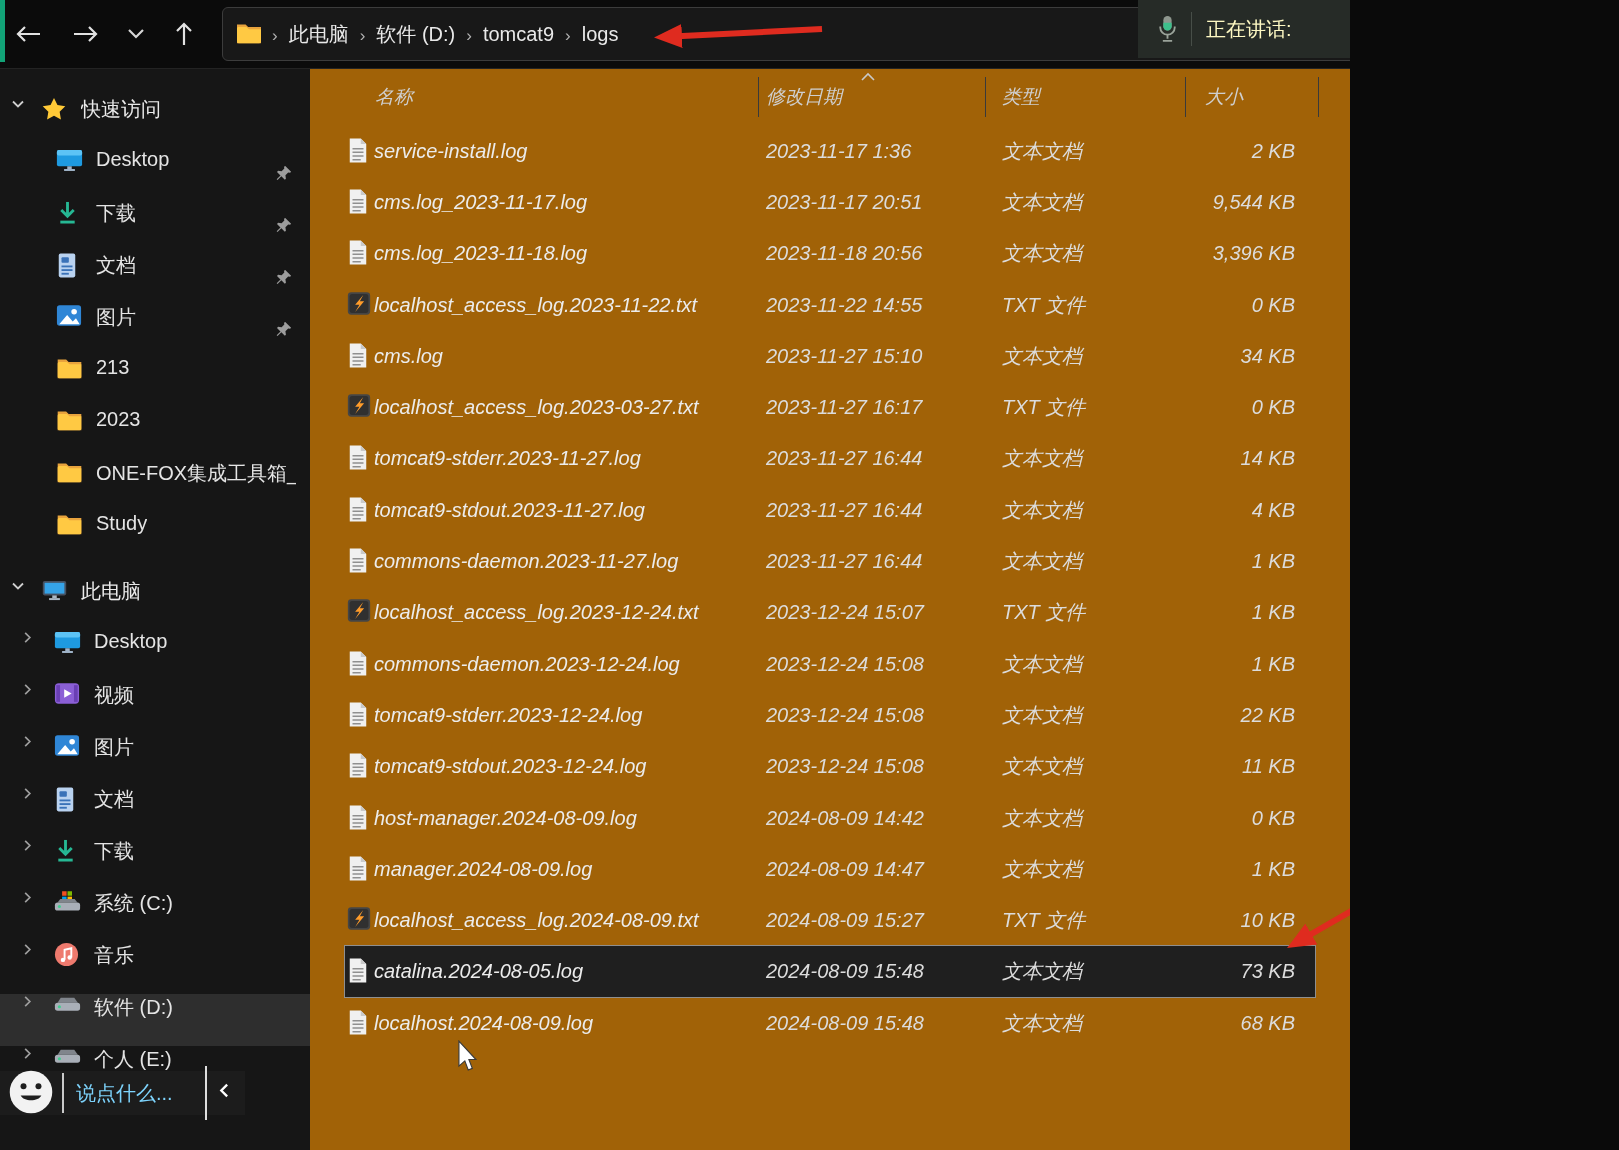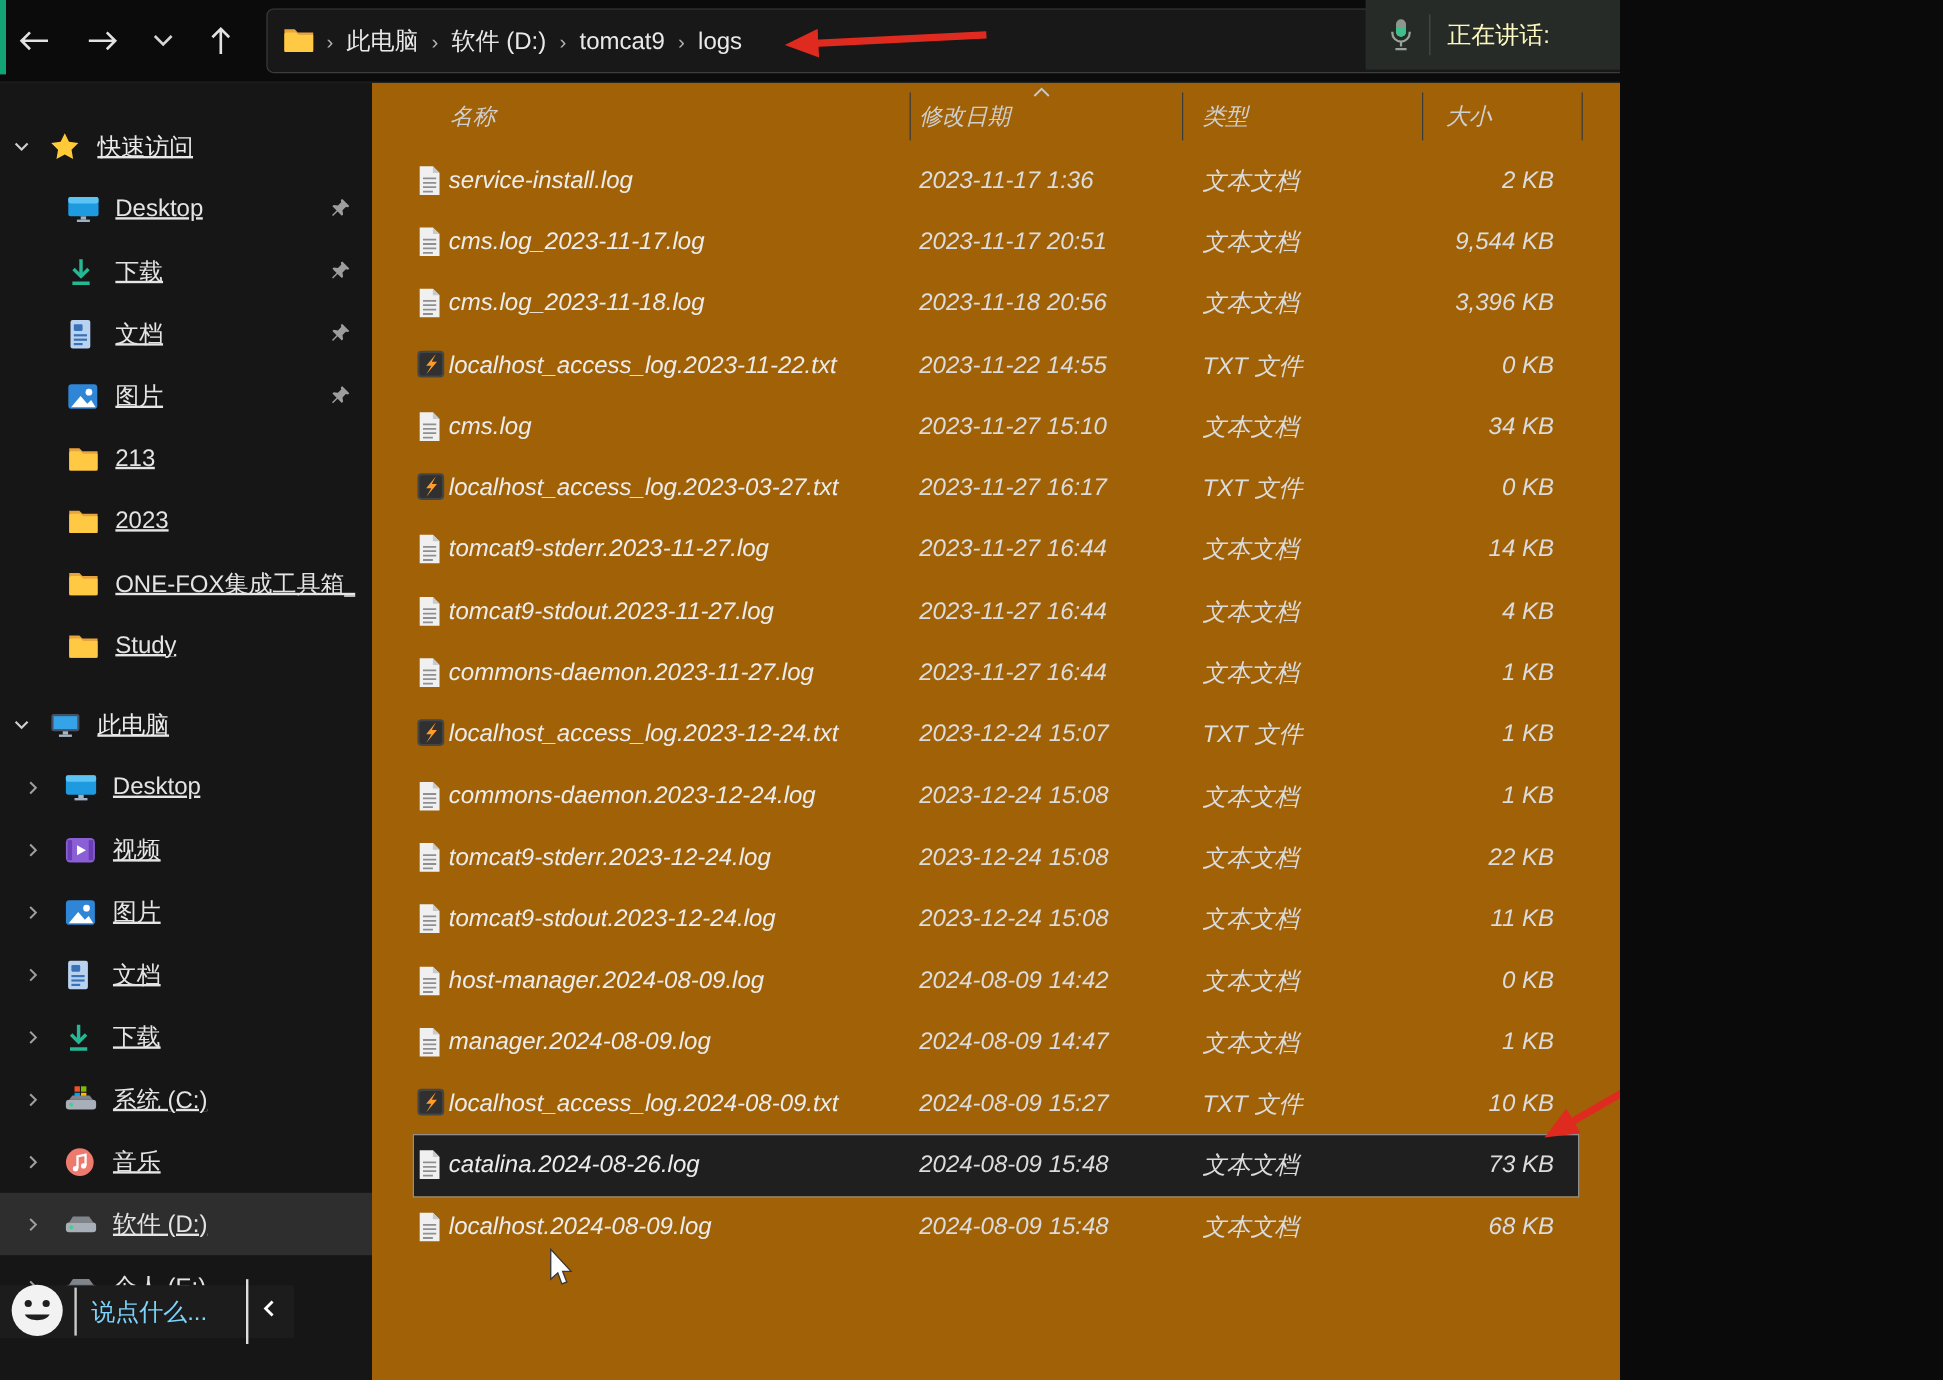--- a/index.html
+++ b/index.html
@@ -20,21 +20,21 @@
   
   .voice{position:absolute;right:0;top:0;width:212px;height:58px;background:#262b27;display:flex;align-items:center;z-index:7;}
   .voice .mic{margin-left:18px;display:inline-flex;}
   .voice .vdiv{width:1px;height:34px;background:#474e48;margin:0 14px 0 12px;}
   .voice-label{font-size:20px;color:#fef9c3;}
 
   
   .sidebar{position:absolute;left:0;top:68px;width:310px;bottom:0;overflow:hidden;z-index:2;}
   .sb-pad{height:28px;}
   .sb-gap{height:14px;}
-  .sb-section,.sb-item{height:52px;display:flex;align-items:center;white-space:nowrap;position:relative;text-decoration:underline;}
+  .sb-section,.sb-item{height:52px;display:flex;align-items:flex-start;white-space:nowrap;position:relative;}
   .sb-section{padding-left:10px;}
   .sb-section .expander{width:18px;display:inline-flex;}
   .sb-section .sb-ico{width:27px;margin-left:13px;display:inline-flex;}
   .sb-section .sb-label{margin-left:13px;font-size:20px;color:#eaeaea;}
   .sb-item.qa{padding-left:56px;}
   .sb-item.pc{padding-left:20px;}
   .sb-item .expander{width:18px;display:inline-flex;}
   .sb-item.pc .sb-ico{margin-left:16px;}
   .sb-ico{width:27px;display:inline-flex;}
   .sb-label{margin-left:13px;font-size:20px;color:#e4e4e4;max-width:200px;overflow:hidden;}
@@ -656,21 +656,21 @@
         <div class="frow focused">
           <span class="f-ico">
             <svg width="22" height="27" viewBox="0 0 24 28">
               <path d="M3 1h12l6 6v20H3z" fill="#f0f0f0"></path>
               <path d="M15 1l6 6h-6z" fill="#c9c9c9"></path>
               <g stroke="#8f8f8f" stroke-width="1.6">
                 <path d="M6 12h12M6 16h12M6 20h12M6 24h9"></path>
               </g>
             </svg>
           </span>
-          <span class="f-cell f-name">catalina.2024-08-26.log</span>
+          <span class="f-cell f-name">catalina.2024-08-05.log</span>
           <span class="f-cell f-date">2024-08-09 15:48</span>
           <span class="f-cell f-type">文本文档</span>
           <span class="f-cell f-size">73 KB</span>
         </div>
         <div class="frow">
           <span class="f-ico">
             <svg width="22" height="27" viewBox="0 0 24 28">
               <path d="M3 1h12l6 6v20H3z" fill="#f0f0f0"></path>
               <path d="M15 1l6 6h-6z" fill="#c9c9c9"></path>
               <g stroke="#8f8f8f" stroke-width="1.6">

